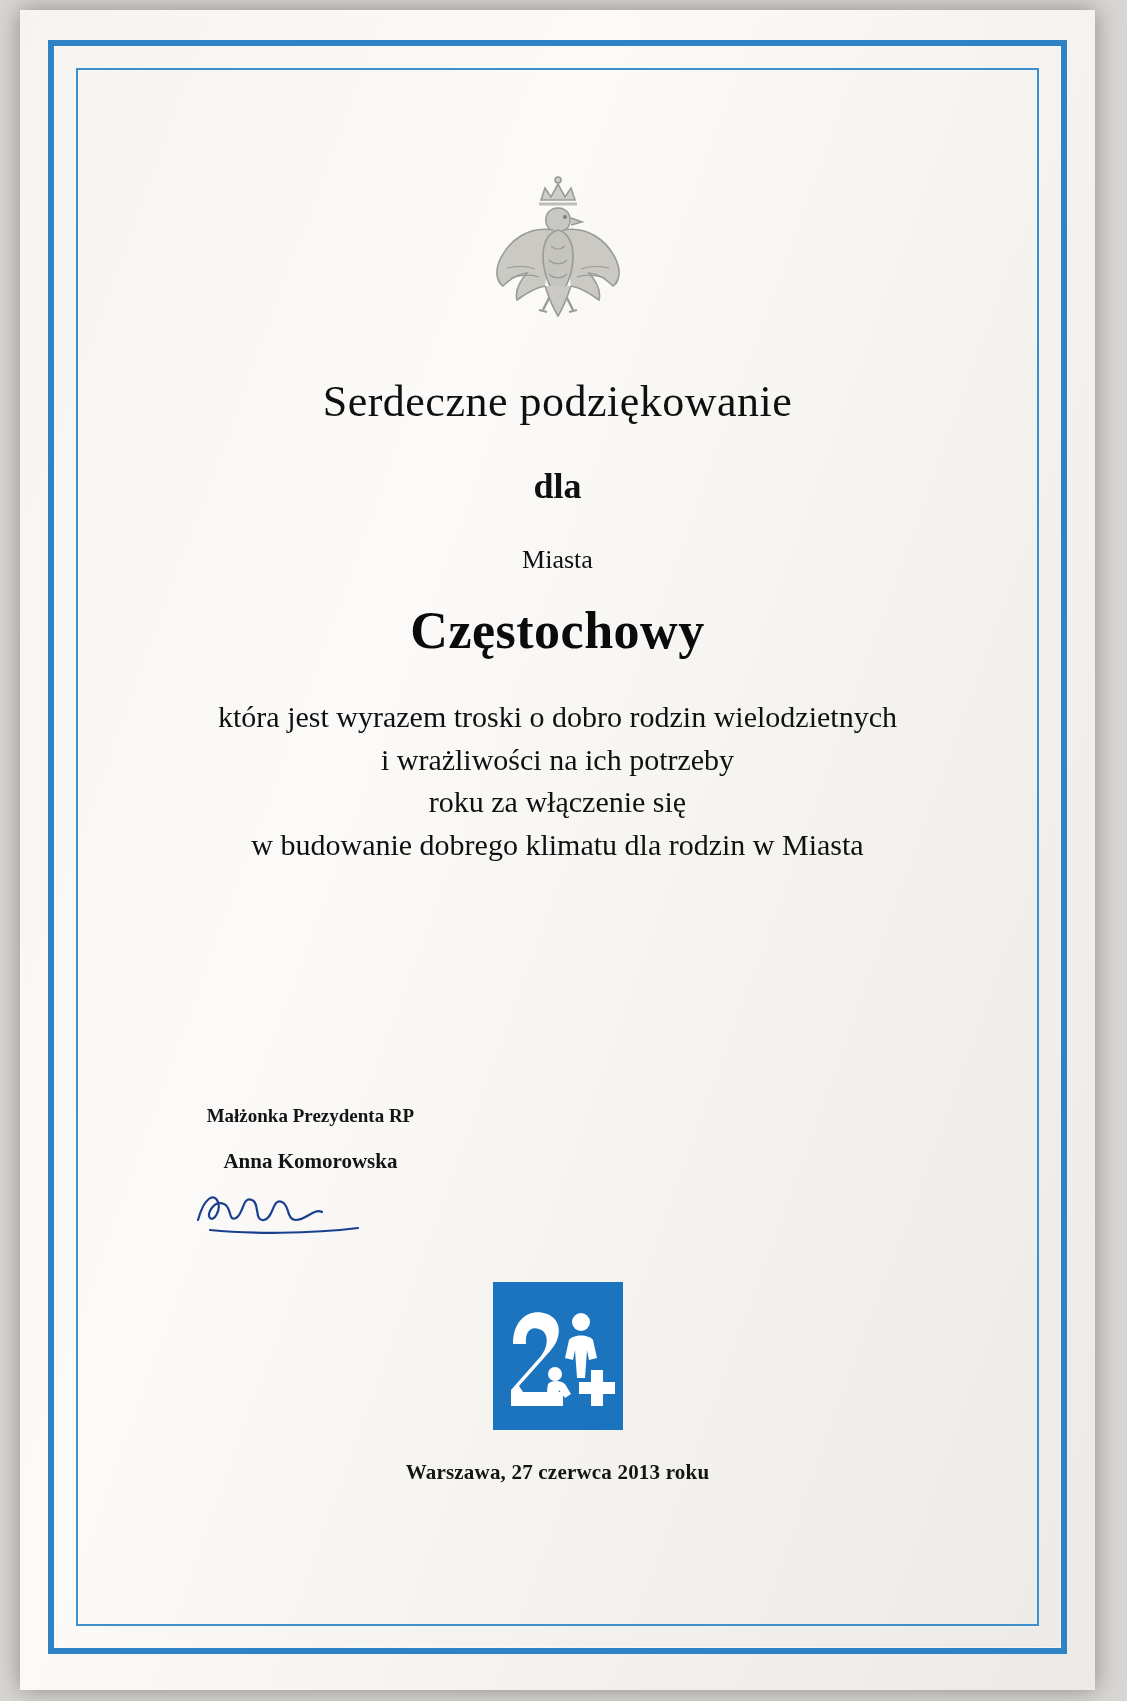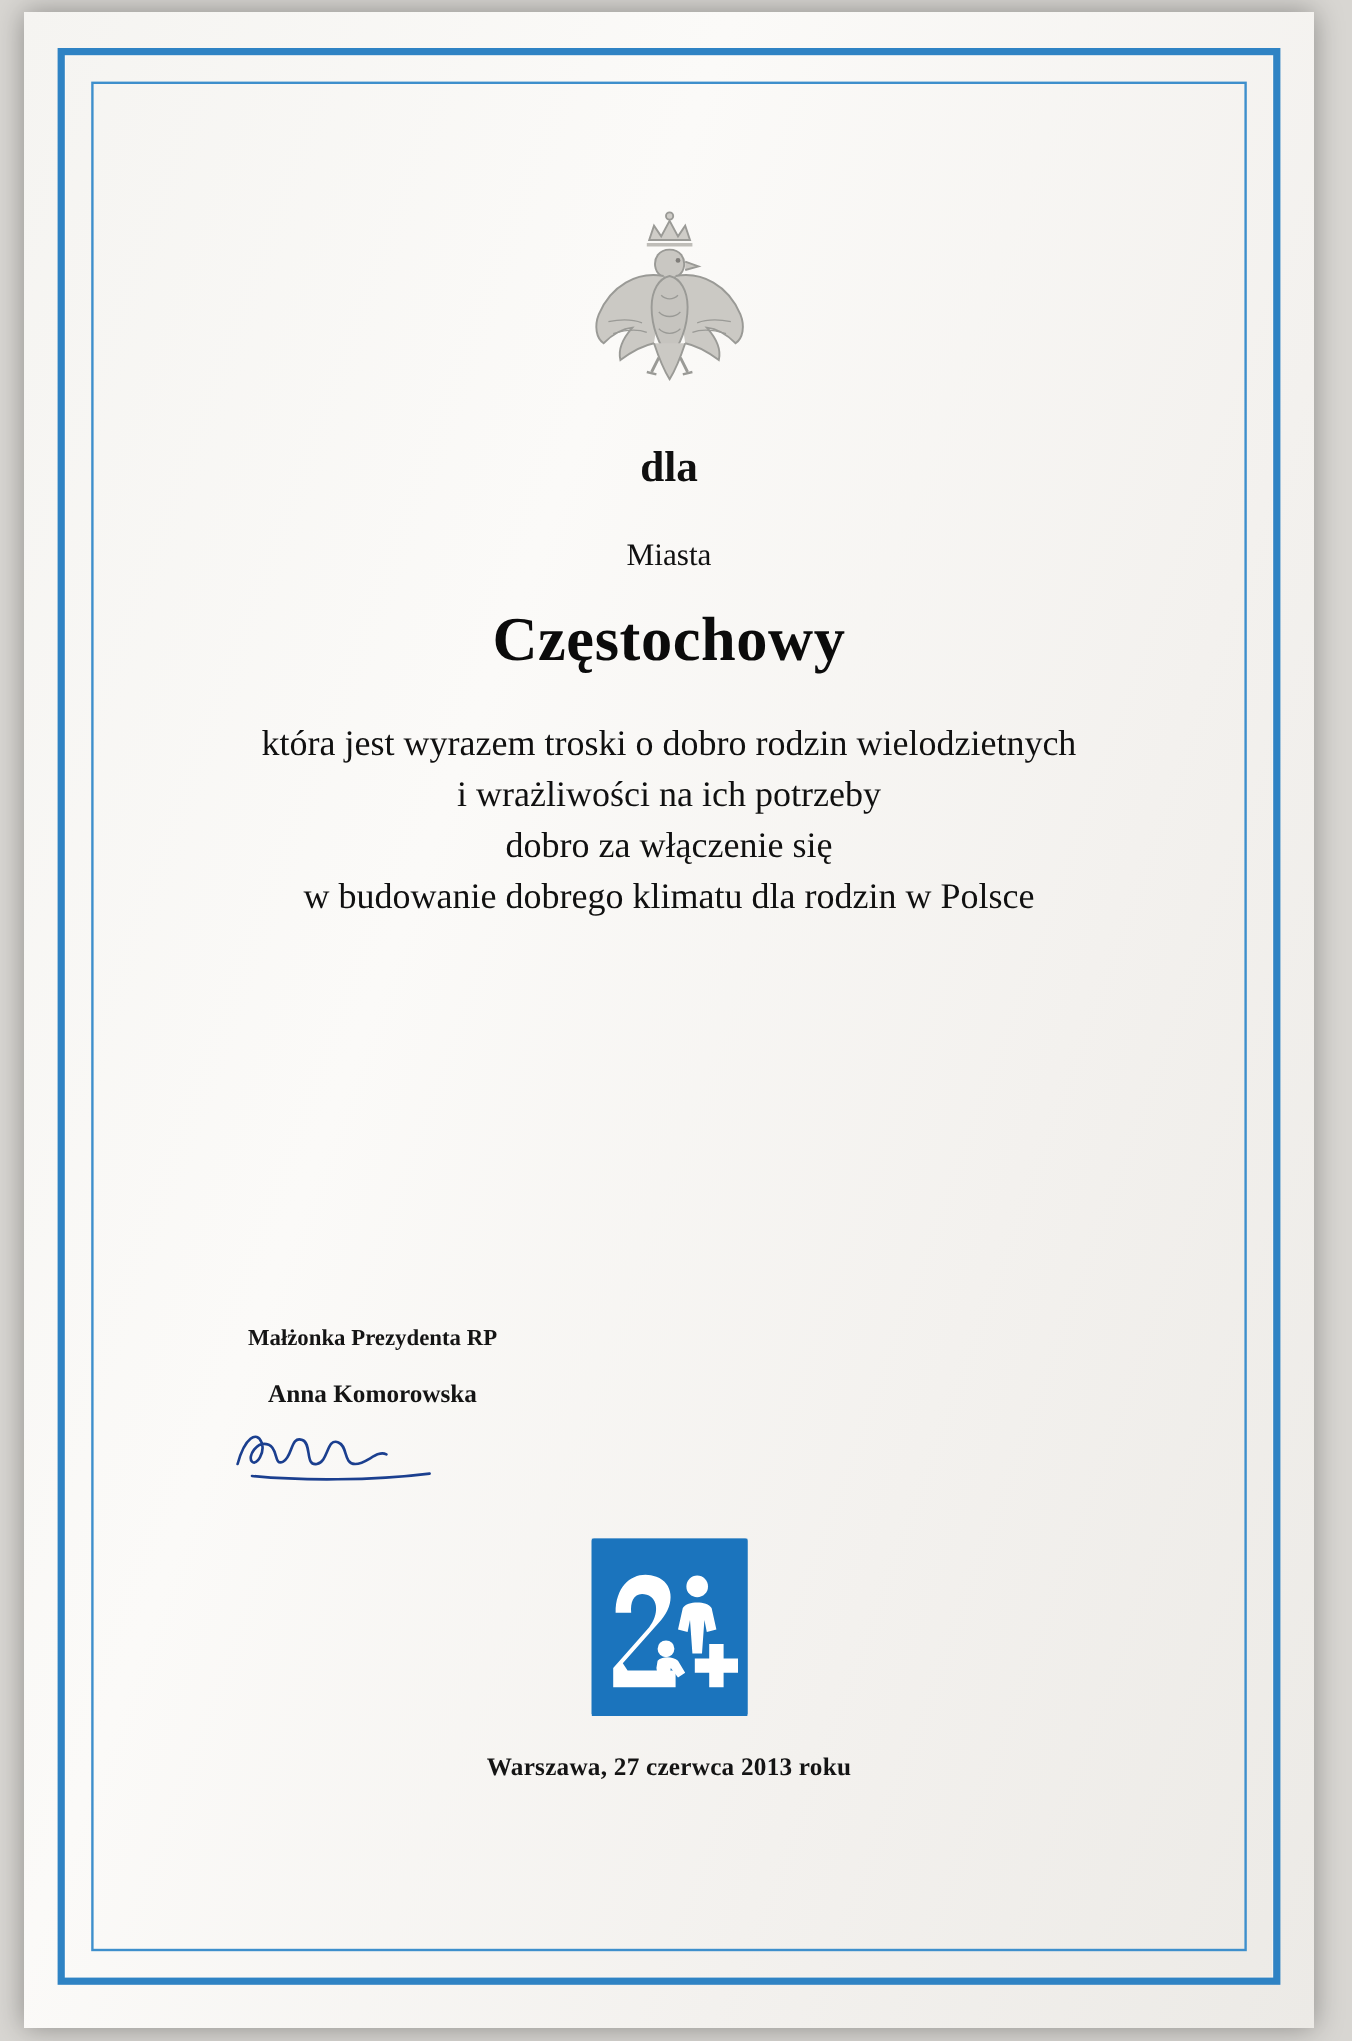--- a/index.html
+++ b/index.html
@@ -185,29 +185,30 @@
 
             <path d="M66 128 L60 140 M84 128 L90 140" stroke-width="2.4"></path>
             <path d="M56 140 L64 142 M86 142 L94 140" stroke-width="2"></path>
 
             <path d="M24 98 C34 96 44 96 52 99 M28 108 C38 105 48 104 56 107 M126 98 C116 96 106 96 98 99 M122 108 C112 105 102 104 94 107" stroke-width="1.1"></path>
             <path d="M68 76 C72 80 78 80 82 76 M66 90 C71 95 79 95 84 90 M66 104 C71 109 79 109 84 104" stroke-width="1.1"></path>
           </g>
         </svg>
       </div>
 
+      <div class="title">Serdeczne podziękowanie</div>
       <div class="dla">dla</div>
       <div class="miasta">Miasta</div>
       <div class="city">Częstochowy</div>
 
       <div class="body-text">
         <div>która jest wyrazem troski o dobro rodzin wielodzietnych</div>
         <div>i wrażliwości na ich potrzeby</div>
-        <div>dobro za włączenie się</div>
-        <div>w budowanie dobrego klimatu dla rodzin w Polsce</div>
+        <div>roku za włączenie się</div>
+        <div>w budowanie dobrego klimatu dla rodzin w Miasta</div>
       </div>
 
       <div class="sig-row">
         <div class="sig-col">
           <div class="sig-role">Małżonka Prezydenta RP</div>
           <div class="sig-name">Anna Komorowska</div>
           <div class="sig-mark">
             <svg width="260" height="66" viewBox="0 0 260 66" xmlns="http://www.w3.org/2000/svg" aria-hidden="true">
               <g fill="none" stroke="#1b3f8f" stroke-width="2.2" stroke-linecap="round">
                 <path d="M18 42 C24 20 34 14 38 24 C41 32 34 44 30 40 C26 36 34 22 44 26 C52 29 48 44 56 40 C64 36 62 18 72 22 C80 25 74 44 84 42 C94 40 92 20 102 24 C110 27 106 42 116 42 C126 42 134 30 142 34"></path>

